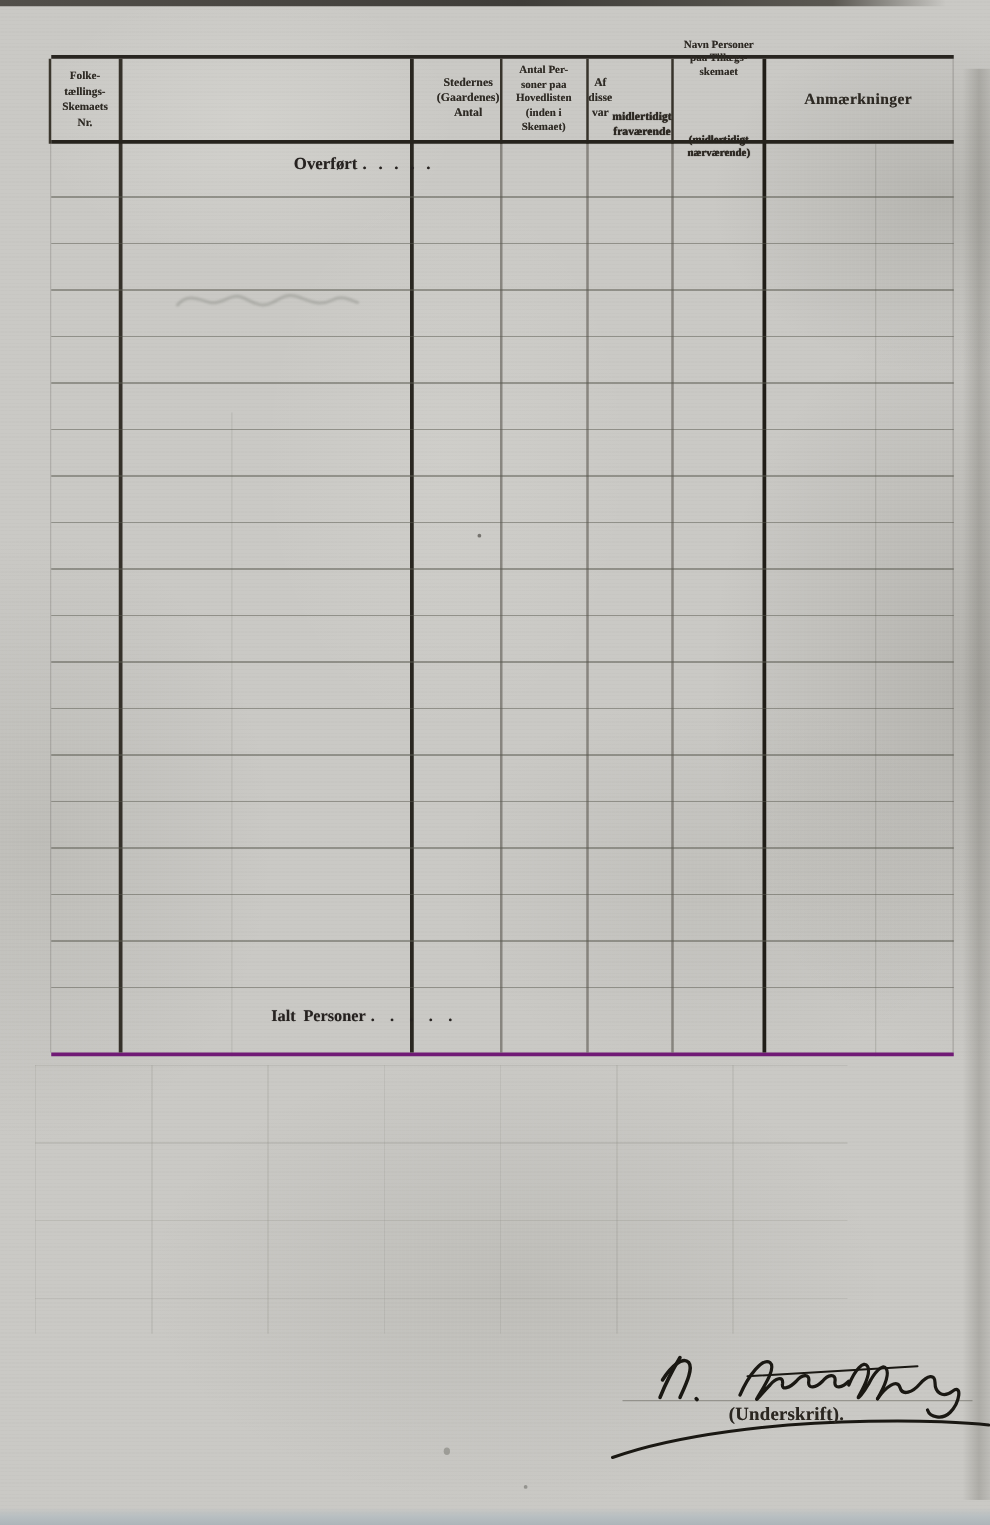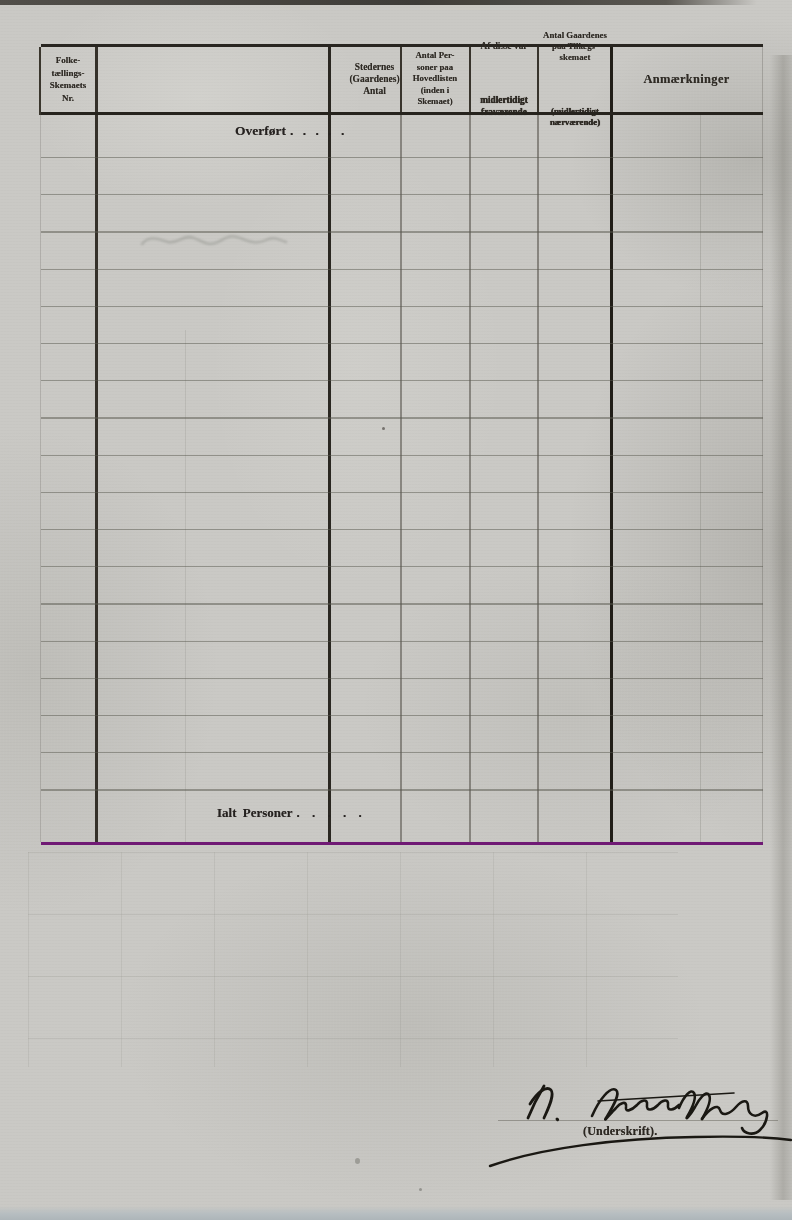--- a/index.html
+++ b/index.html
@@ -50,21 +50,21 @@
   .ruled-lines{position:absolute;left:0;right:0;top:74px;height:672px;
     background:repeating-linear-gradient(to bottom, transparent 0px, transparent 36px,
       rgba(88,88,78,.5) 36px, rgba(88,88,78,.5) 37.2px);}
   .hdr-cell{position:absolute;top:0;height:64px;display:flex;align-items:center;justify-content:center;
     text-align:center;white-space:pre-line;font-weight:bold;color:#2e2a24;
     text-shadow:0 0 .5px rgba(46,42,36,.55);}
   .hc1{left:0;width:54px;font-size:9px;line-height:12.5px;}
   .hc2{left:56px;width:231px;font-size:12.5px;letter-spacing:.3px;}
   .hc3{left:290px;width:87px;font-size:9.5px;line-height:12px;}
   .hc4{left:361px;width:66px;font-size:8.8px;line-height:11.4px;}
-  .hc5{left:430px;width:66px;font-size:9.3px;line-height:12px;flex-direction:column;}
+  .hc5{left:430px;width:66px;font-size:9.3px;line-height:12px;flex-direction:row;}
   .hc6{left:499px;width:70px;font-size:8.8px;line-height:11.3px;flex-direction:column;}
   .hc7{left:572px;width:147px;font-size:12.5px;letter-spacing:.3px;}
   .xbold{text-shadow:0 0 .9px currentColor,0 0 .4px currentColor;margin-top:42px;}
   .row-label{position:absolute;font-weight:bold;color:#262220;
     text-shadow:0 0 .6px rgba(38,34,32,.5);}
   .row-label .dots{letter-spacing:3px;margin-left:4px;}
   .lbl-overfort{left:194px;top:76px;font-size:13.5px;}
   .lbl-ialt{left:176px;top:758px;font-size:13px;word-spacing:3px;}
   
   .bleed-grid{position:absolute;left:28px;top:852px;width:650px;height:215px;opacity:.9;
@@ -74,21 +74,21 @@
   .bleed-v1{position:absolute;left:700px;top:115px;width:1px;height:730px;background:rgba(100,100,92,.22);}
   .bleed-v2{position:absolute;left:185px;top:330px;width:1px;height:515px;background:rgba(100,100,92,.15);}
   .ghost-writing{position:absolute;left:138px;top:226px;width:152px;height:28px;filter:blur(.8px);opacity:.55;}
   .speck1{position:absolute;left:382px;top:427px;width:3px;height:3px;border-radius:50%;background:rgba(45,42,36,.55);}
   .speck2{position:absolute;left:355px;top:1158px;width:5px;height:6px;border-radius:50%;background:rgba(80,80,72,.35);filter:blur(.5px);}
   .speck3{position:absolute;left:419px;top:1188px;width:3px;height:3px;border-radius:50%;background:rgba(70,70,64,.4);}
   
   .sig-line{position:absolute;left:498px;top:1120px;width:280px;height:1px;background:rgba(90,88,80,.45);}
   .sig-svg{position:absolute;left:480px;top:1062px;width:312px;height:112px;}
   .sig-svg path{fill:none;stroke:#1a1813;stroke-linecap:round;stroke-linejoin:round;}
-  .underskrift{position:absolute;left:583px;top:1124px;font-size:12px;font-weight:bold;
+  .underskrift{position:absolute;left:583px;top:1124px;font-size:15px;font-weight:bold;
     color:#2b2721;letter-spacing:.2px;text-shadow:0 0 .5px rgba(43,39,33,.6);}
 </style>
 </head>
 <body>
 
 <div class="page">
 
   <div class="blotches"></div>
   <div class="grain"></div>
   <div class="top-edge"></div>
@@ -132,21 +132,21 @@
 soner paa
 Hovedlisten
 (inden i
 Skemaet)</div>
     <div class="hdr-cell hc5">
       <span>Af disse var</span>
       <span class="xbold">midlertidigt
 fraværende</span>
     </div>
     <div class="hdr-cell hc6">
-      <span>Antal Gaardenes
+      <span>Navn Personer
 paa Tillægs-
 skemaet</span>
       <span class="xbold">(midlertidigt
 nærværende)</span>
     </div>
     <div class="hdr-cell hc7">Anmærkninger</div>
 
     <div class="header-rule"></div>
 
     <div class="ruled-lines"></div>

